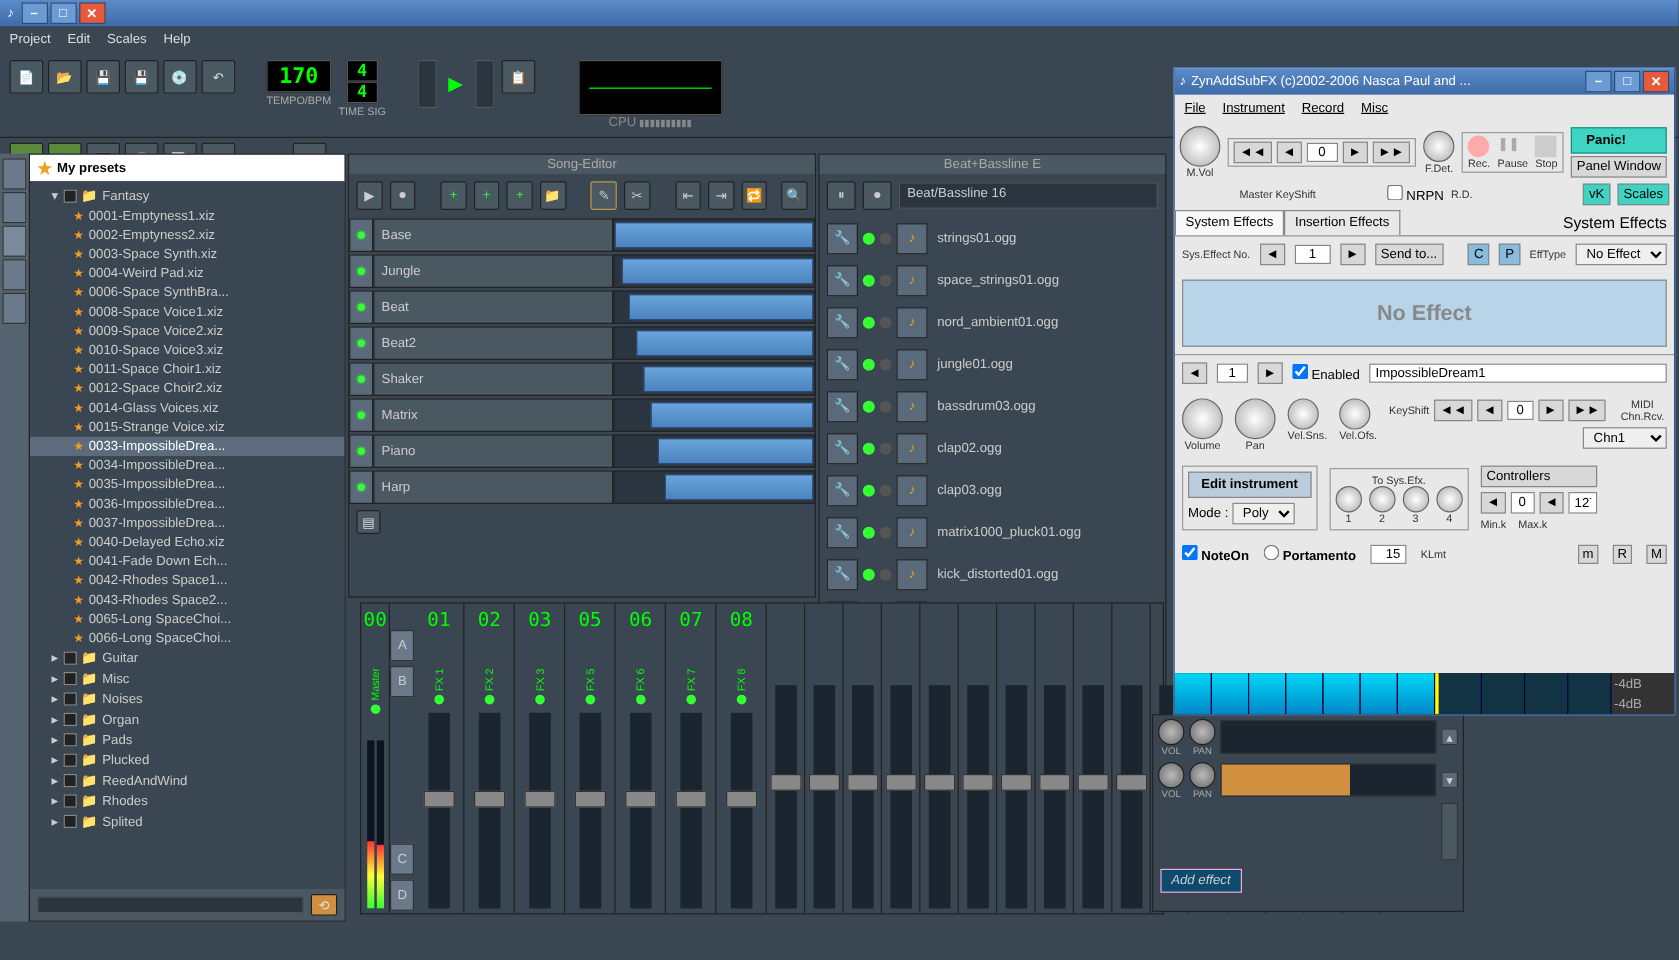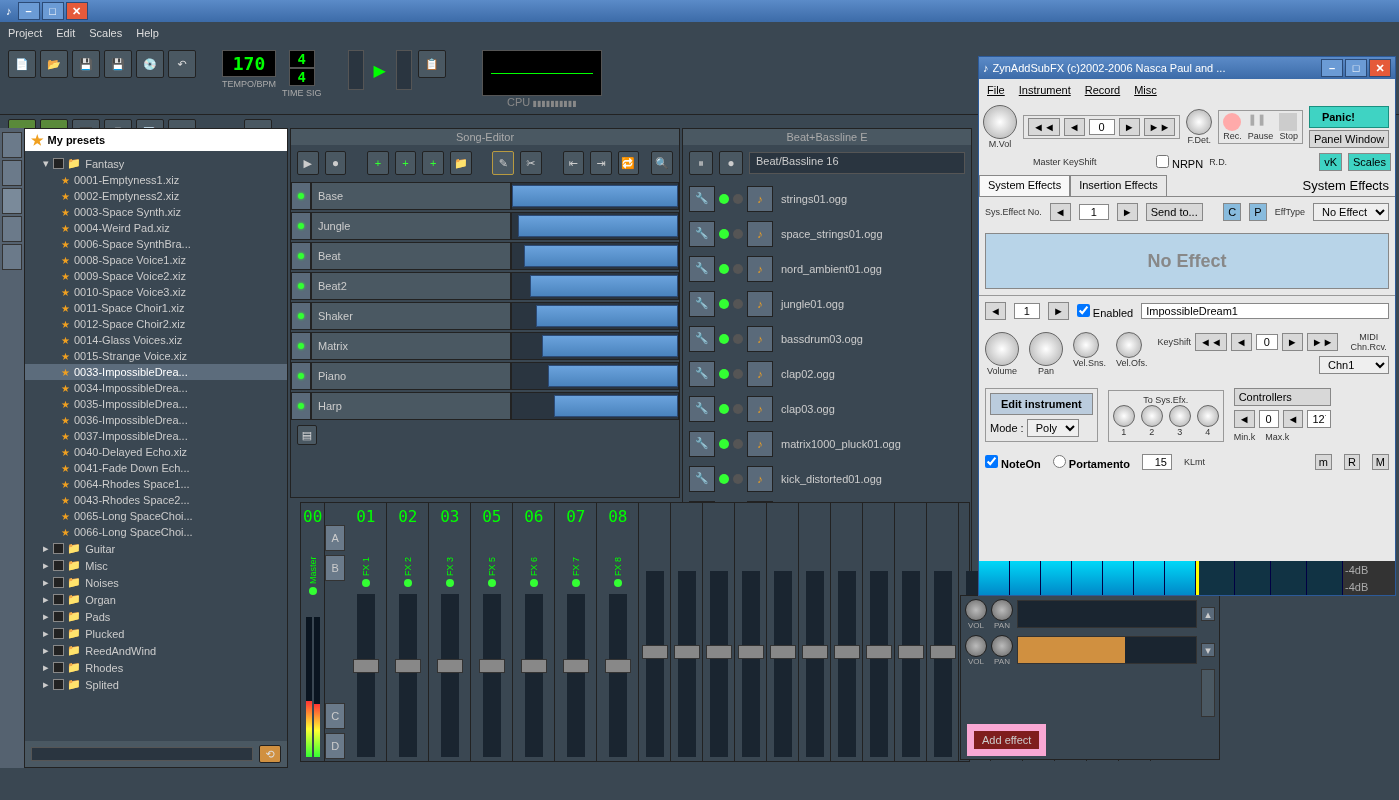--- a/index.html
+++ b/index.html
@@ -60,21 +60,21 @@
 .mixer-led { width: 8px; height: 8px; border-radius: 50%; background: #3f3; margin: 3px 0; }
 .fader { width: 18px; flex: 1; background: #1a2530; position: relative; margin-top: 4px; }
 .fader-cap { position: absolute; width: 26px; height: 14px; background: #888; border: 1px solid #333; left: -4px; top: 40%; }
 .meter { width: 6px; height: 140px; background: #0a1520; position: relative; }
 .meter-fill { position: absolute; bottom: 0; width: 100%; background: linear-gradient(#f33, #ff3, #3f3); }
 .vol-panel { position: absolute; left: 960px; top: 595px; width: 260px; height: 165px; background: #3a4752; border: 1px solid #222; }
 .vol-row { display: flex; align-items: center; height: 36px; padding: 2px 4px; gap: 4px; }
 .knob { width: 22px; height: 22px; border-radius: 50%; background: radial-gradient(#bbb, #666); border: 1px solid #222; cursor: pointer; }
 .knob-label { color: #aaa; font-size: 8px; text-align: center; }
 .pat { flex: 1; height: 28px; background: #1a2530; border: 1px solid #333; }
-.add-eff { background: #7f1d1d; border: 7px solid #f9a8d4; padding: 3px 8px; color: #ccc; cursor: pointer; margin: 6px; }
+.add-eff { background: #0c4a6e; border: 1px solid #f9a8d4; padding: 3px 8px; color: #ccc; cursor: pointer; margin: 6px; font-style: italic; }
 
 .zyn { position: absolute; left: 978px; top: 56px; width: 418px; height: 540px; background: #e8e8e8; border: 1px solid #2c5a99; display: flex; flex-direction: column; }
 .zyn-title { background: linear-gradient(#5b8bc8, #3c6ba8); height: 22px; display: flex; align-items: center; padding: 0 4px; color: #fff; }
 .zyn-title .t { flex: 1; overflow: hidden; text-overflow: ellipsis; white-space: nowrap; }
 .zyn-menu { background: #e8e8e8; height: 22px; display: flex; align-items: center; padding: 0 8px; gap: 14px; }
 .zyn-menu span { cursor: pointer; text-decoration: underline; }
 .zyn-row1 { display: flex; padding: 4px; gap: 6px; align-items: center; }
 .zyn-knob { width: 34px; height: 34px; border-radius: 50%; background: radial-gradient(#fff, #aaa); border: 1px solid #666; }
 .zyn-group { border: 1px solid #999; padding: 2px 4px; display: flex; gap: 4px; align-items: center; }
 .zyn-btn { padding: 2px 4px; background: #d8d8d8; border: 1px solid #888; cursor: pointer; }
@@ -247,21 +247,21 @@
       <div class="tree-item">
         <span class="star">★</span> 
         <span>0040-Delayed Echo.xiz</span>
       </div>
       <div class="tree-item">
         <span class="star">★</span> 
         <span>0041-Fade Down Ech...</span>
       </div>
       <div class="tree-item">
         <span class="star">★</span> 
-        <span>0064-Rhodes Space1...</span>
+        <span>0042-Rhodes Space1...</span>
       </div>
       <div class="tree-item">
         <span class="star">★</span> 
         <span>0043-Rhodes Space2...</span>
       </div>
       <div class="tree-item">
         <span class="star">★</span> 
         <span>0065-Long SpaceChoi...</span>
       </div>
       <div class="tree-item">

